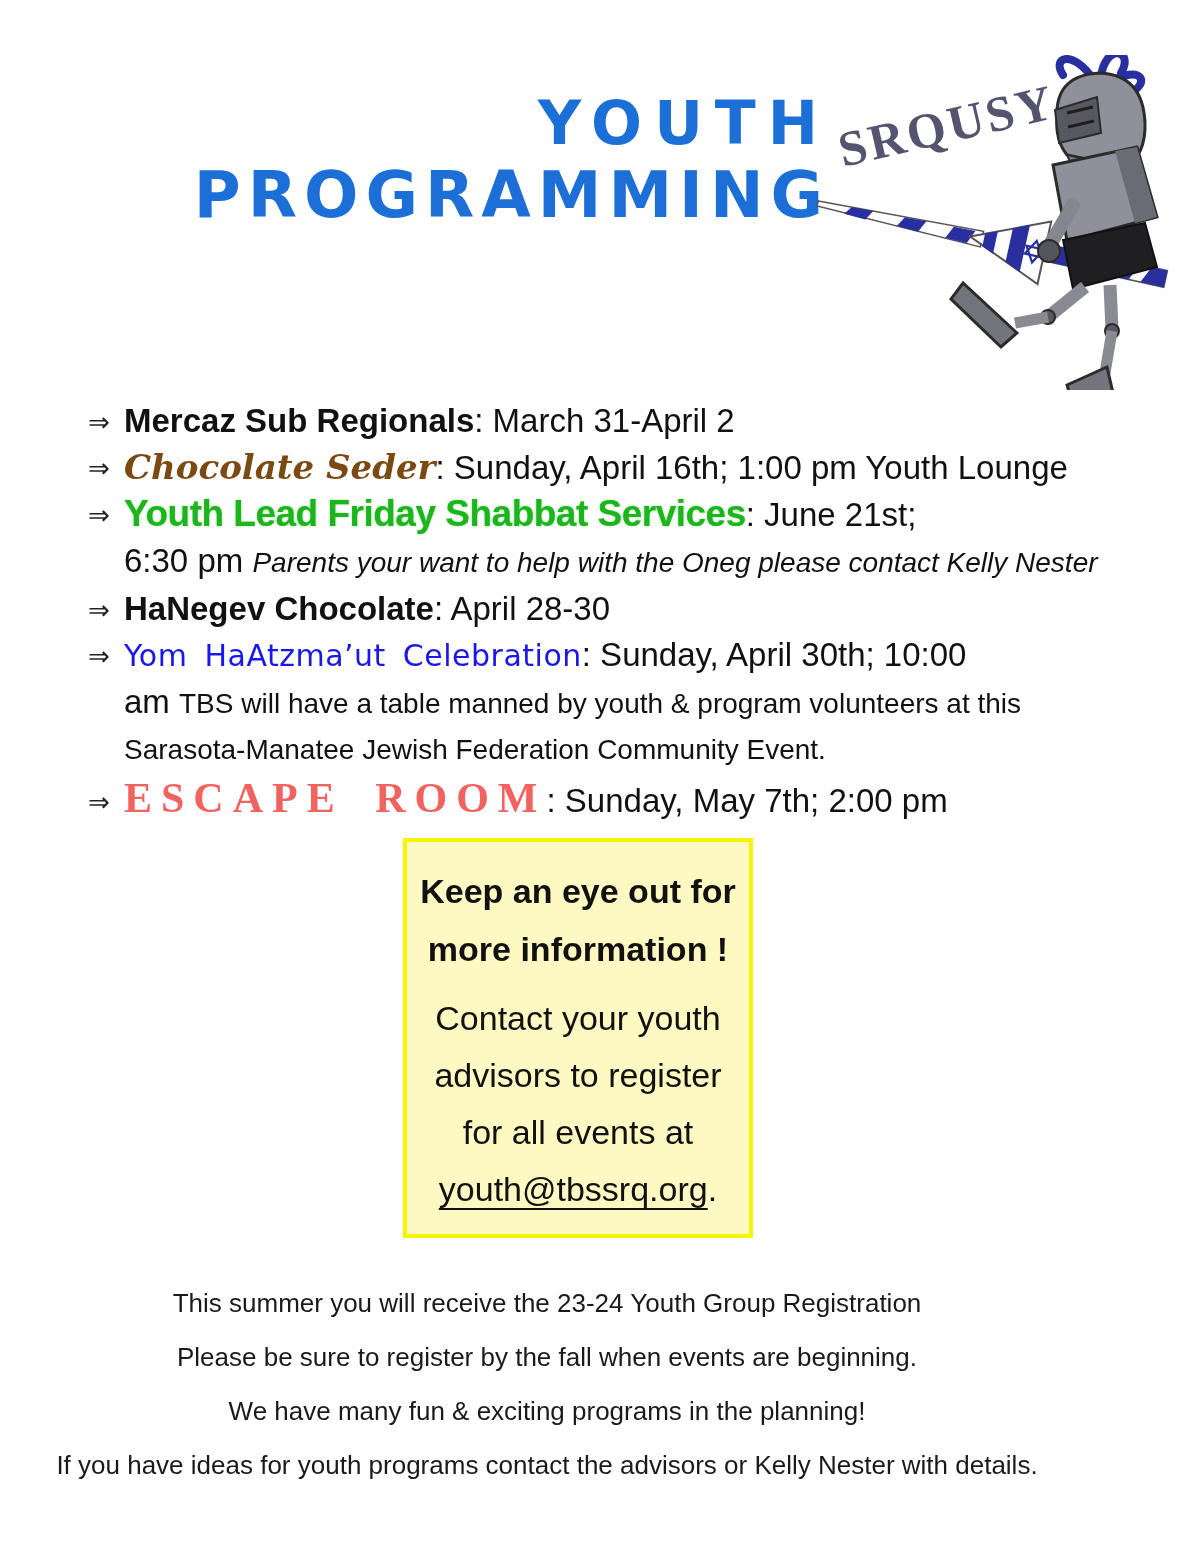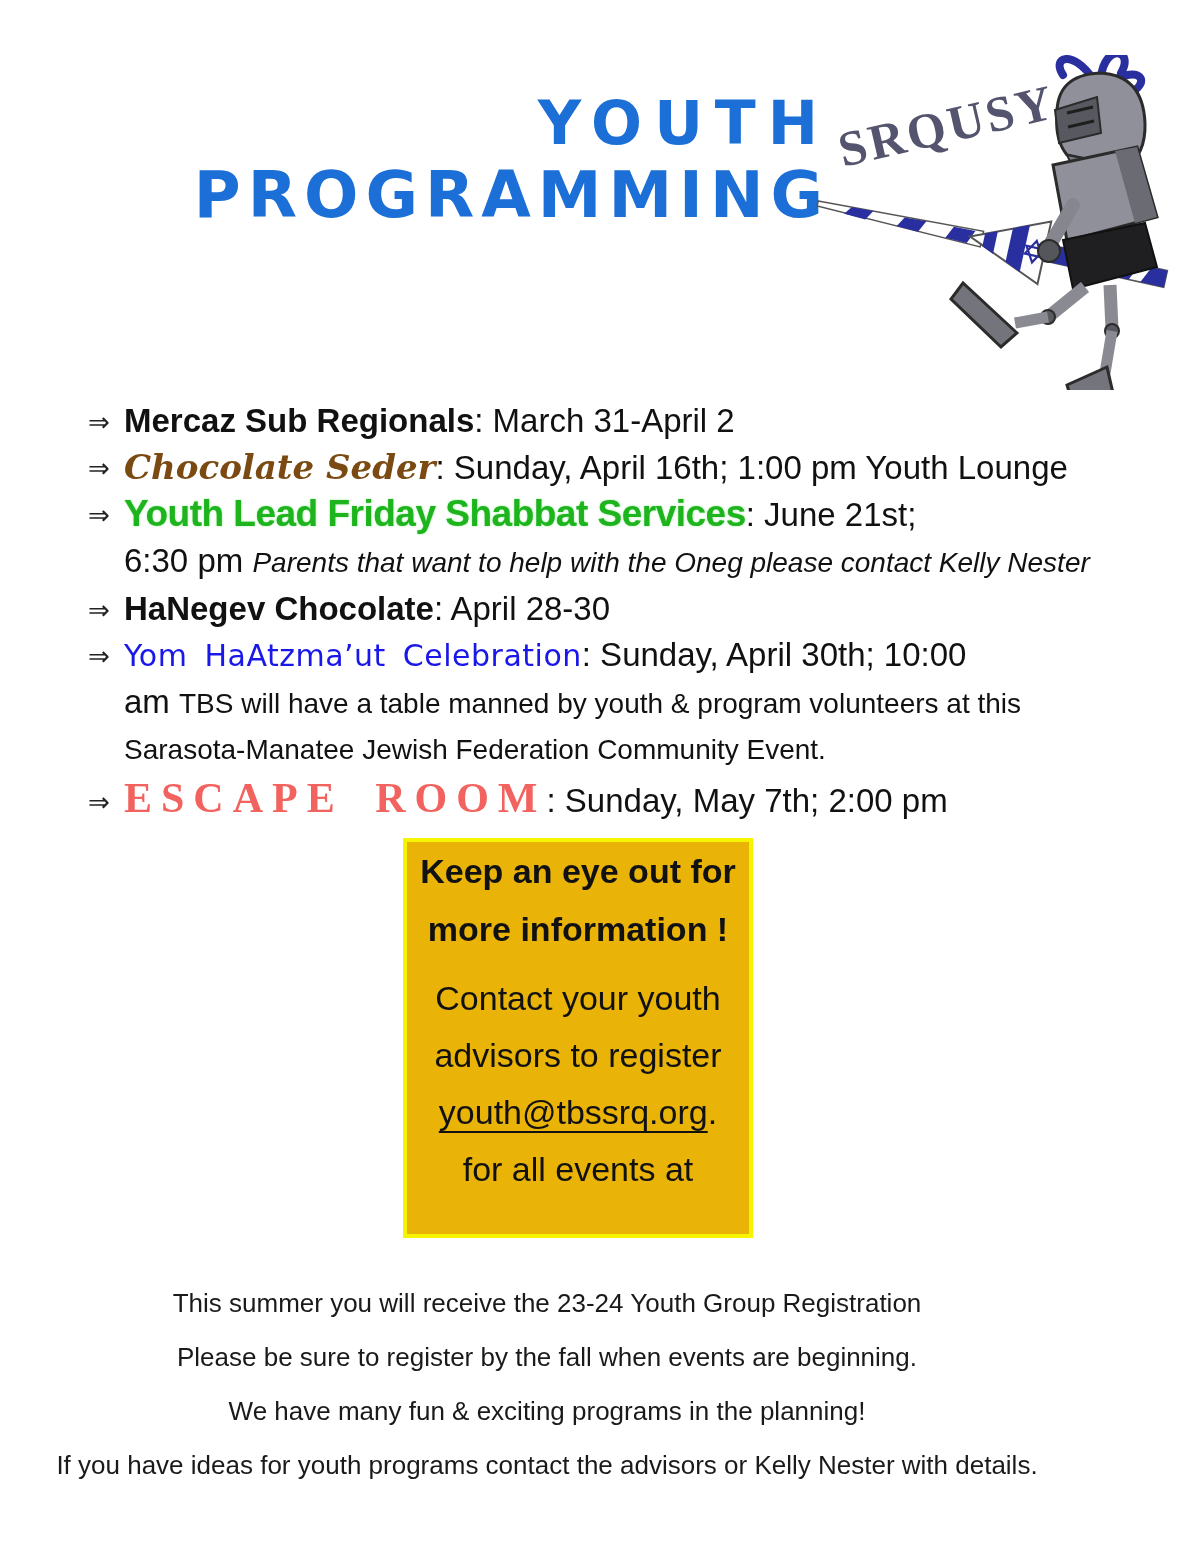--- a/index.html
+++ b/index.html
@@ -58,22 +58,22 @@
   .n-escape {
     font-family:"Liberation Serif", serif; font-weight:bold;
     font-size:42px; color:#f2635f; letter-spacing:9px; word-spacing:12px;
   }
   .note-italic { font-style:italic; font-size:28px; }
   .cont-small { font-size:28px; }
 
   
   .info-box {
     position:absolute; left:403px; top:838px; width:350px; height:400px;
-    border:4px solid #f7f400; background:#eab308;
-    text-align:center; 
+    border:4px solid #f7f400; background:#fef9c3;
+    text-align:center; padding-top:20px;
   }
   .ib-bold { font-weight:bold; font-size:34px; line-height:58px; color:#111; }
   .ib-reg  { font-size:34px; line-height:57px; color:#111; margin-top:12px; }
   .ib-email { text-decoration:underline; text-underline-offset:7px; text-decoration-thickness:2px; }
 
   
   .footer { position:absolute; left:0; top:1290px; width:1094px; text-align:center; }
   .footer p { font-size:26px; line-height:27px; color:#1a1a1a; margin-bottom:27px; }
 </style>
 </head>
@@ -164,21 +164,21 @@
         <span class="n-choc">Chocolate Seder</span><span>:  Sunday, April 16th; 1:00 pm Youth Lounge</span>
       </div>
     </div>
 
     <div class="event">
       <span class="arrow">⇒</span>
       <div class="eline">
         <span class="n-green">Youth Lead Friday Shabbat Services</span><span>:  June 21st;</span>
       </div>
       <div class="eline">
-        <span>6:30 pm </span><span class="note-italic">Parents that want to help with the Oneg please contact Kelly Nester</span>
+        <span>6:30 pm </span><span class="note-italic">Parents your want to help with the Oneg please contact Kelly Nester</span>
       </div>
     </div>
 
     <div class="event">
       <span class="arrow">⇒</span>
       <div class="eline">
         <span class="n-bold">HaNegev Chocolate</span><span>:  April 28-30</span>
       </div>
     </div>
 
@@ -200,24 +200,24 @@
       </div>
     </div>
 
   </div>
 
   <div class="info-box">
     <div class="ib-bold">Keep an eye out for</div>
     <div class="ib-bold">more information !</div>
     <div class="ib-reg">Contact your youth</div>
     <div class="ib-reg" style="margin-top:0">advisors to register</div>
+    <div class="ib-reg" style="margin-top:0">for all events at</div>
     <div class="ib-reg" style="margin-top:0">
       <span class="ib-email">youth@tbssrq.org</span><span>.</span>
     </div>
-    <div class="ib-reg" style="margin-top:0">for all events at</div>
   </div>
 
   <div class="footer">
     <p>This summer you will receive the 23-24 Youth Group Registration</p>
     <p>Please be sure to register by the fall when events are beginning.</p>
     <p>We have many fun &amp; exciting programs in the planning!</p>
     <p>If you have ideas for youth programs contact the advisors or Kelly Nester with details.</p>
   </div>
 
 </div>

